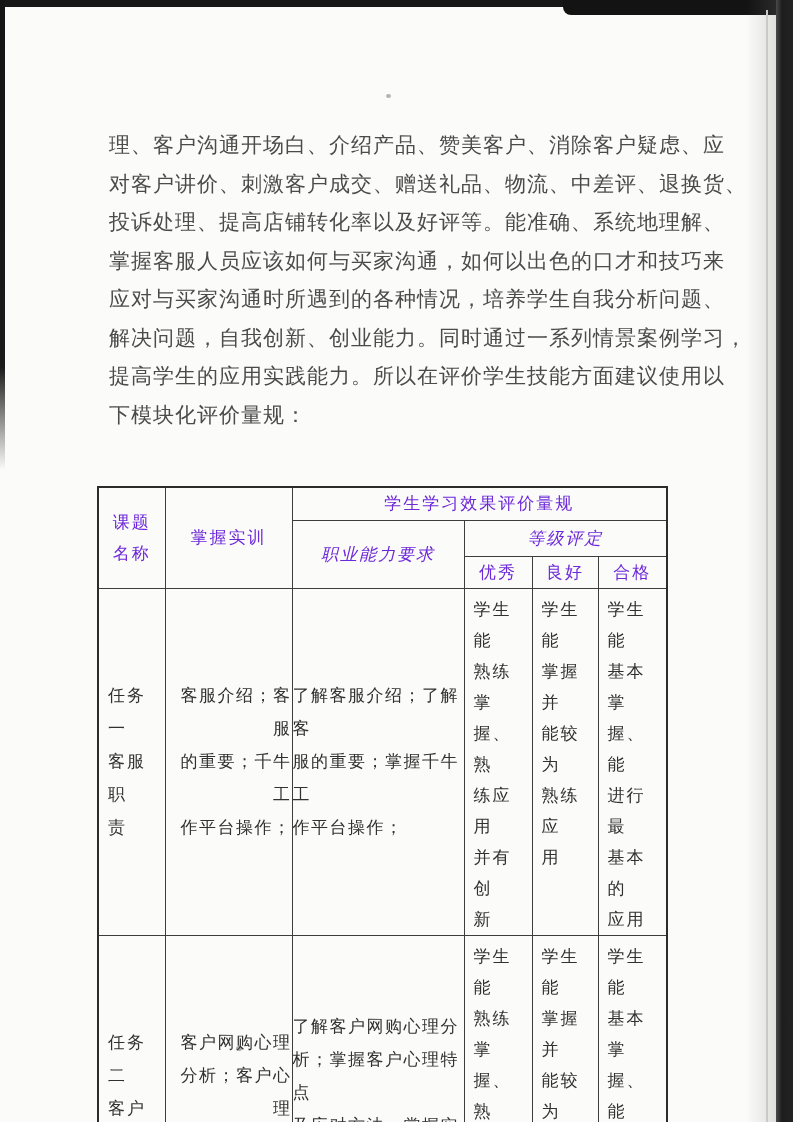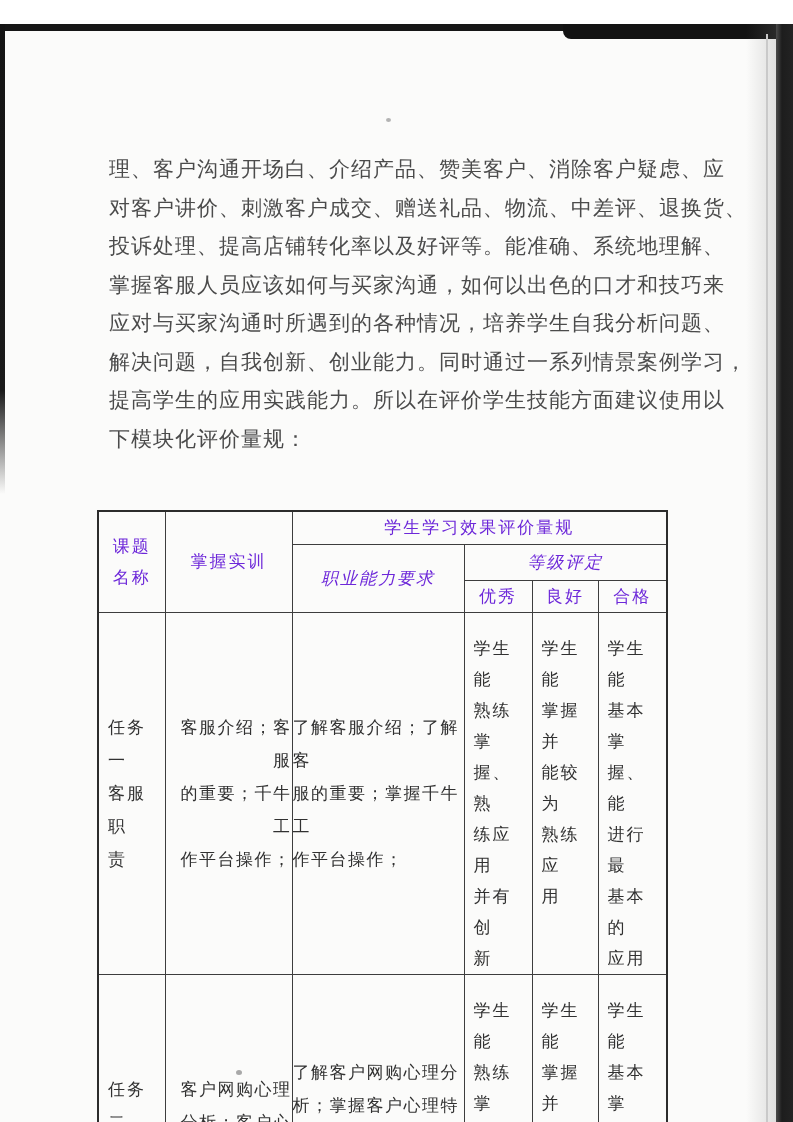--- a/index.html
+++ b/index.html
@@ -5,21 +5,20 @@
   * { margin: 0; padding: 0; box-sizing: border-box; }
   html, body { background: #ffffff; }
   body {
     font-family: "Liberation Serif", "DejaVu Serif", serif;
     width: 793px; height: 1122px;
     position: relative; overflow: hidden;
   }
   .scan-page {
     position: absolute; inset: 0;
     background: #fbfbfa;
-    margin-top: 24px;
   }
   
   .edge-top {
     position: absolute; top: 0; left: 0; width: 793px; height: 7px;
     background: #161616;
   }
   .edge-top-right {
     position: absolute; top: 0; right: 0; width: 230px; height: 15px;
     background: #131313;
     border-bottom-left-radius: 8px;
@@ -93,21 +92,21 @@
   td.cell-content {
     vertical-align: middle; text-align: right;
     padding-left: 9px; line-height: 33px; letter-spacing: 1.5px;
   }
   td.cell-ability {
     vertical-align: middle; text-align: left;
     line-height: 33px; letter-spacing: 1.5px;
   }
   td.cell-grade {
     vertical-align: top; text-align: left;
-    padding: 20px 2px 0 9px; line-height: 31px; letter-spacing: 2px;
+    padding: 5px 2px 0 9px; line-height: 31px; letter-spacing: 2px;
   }
 </style>
 </head>
 <body>
 
 <div class="scan-page">
 
   <div class="edge-top"></div>
   <div class="edge-top-right"></div>
   <div class="edge-left"></div>

